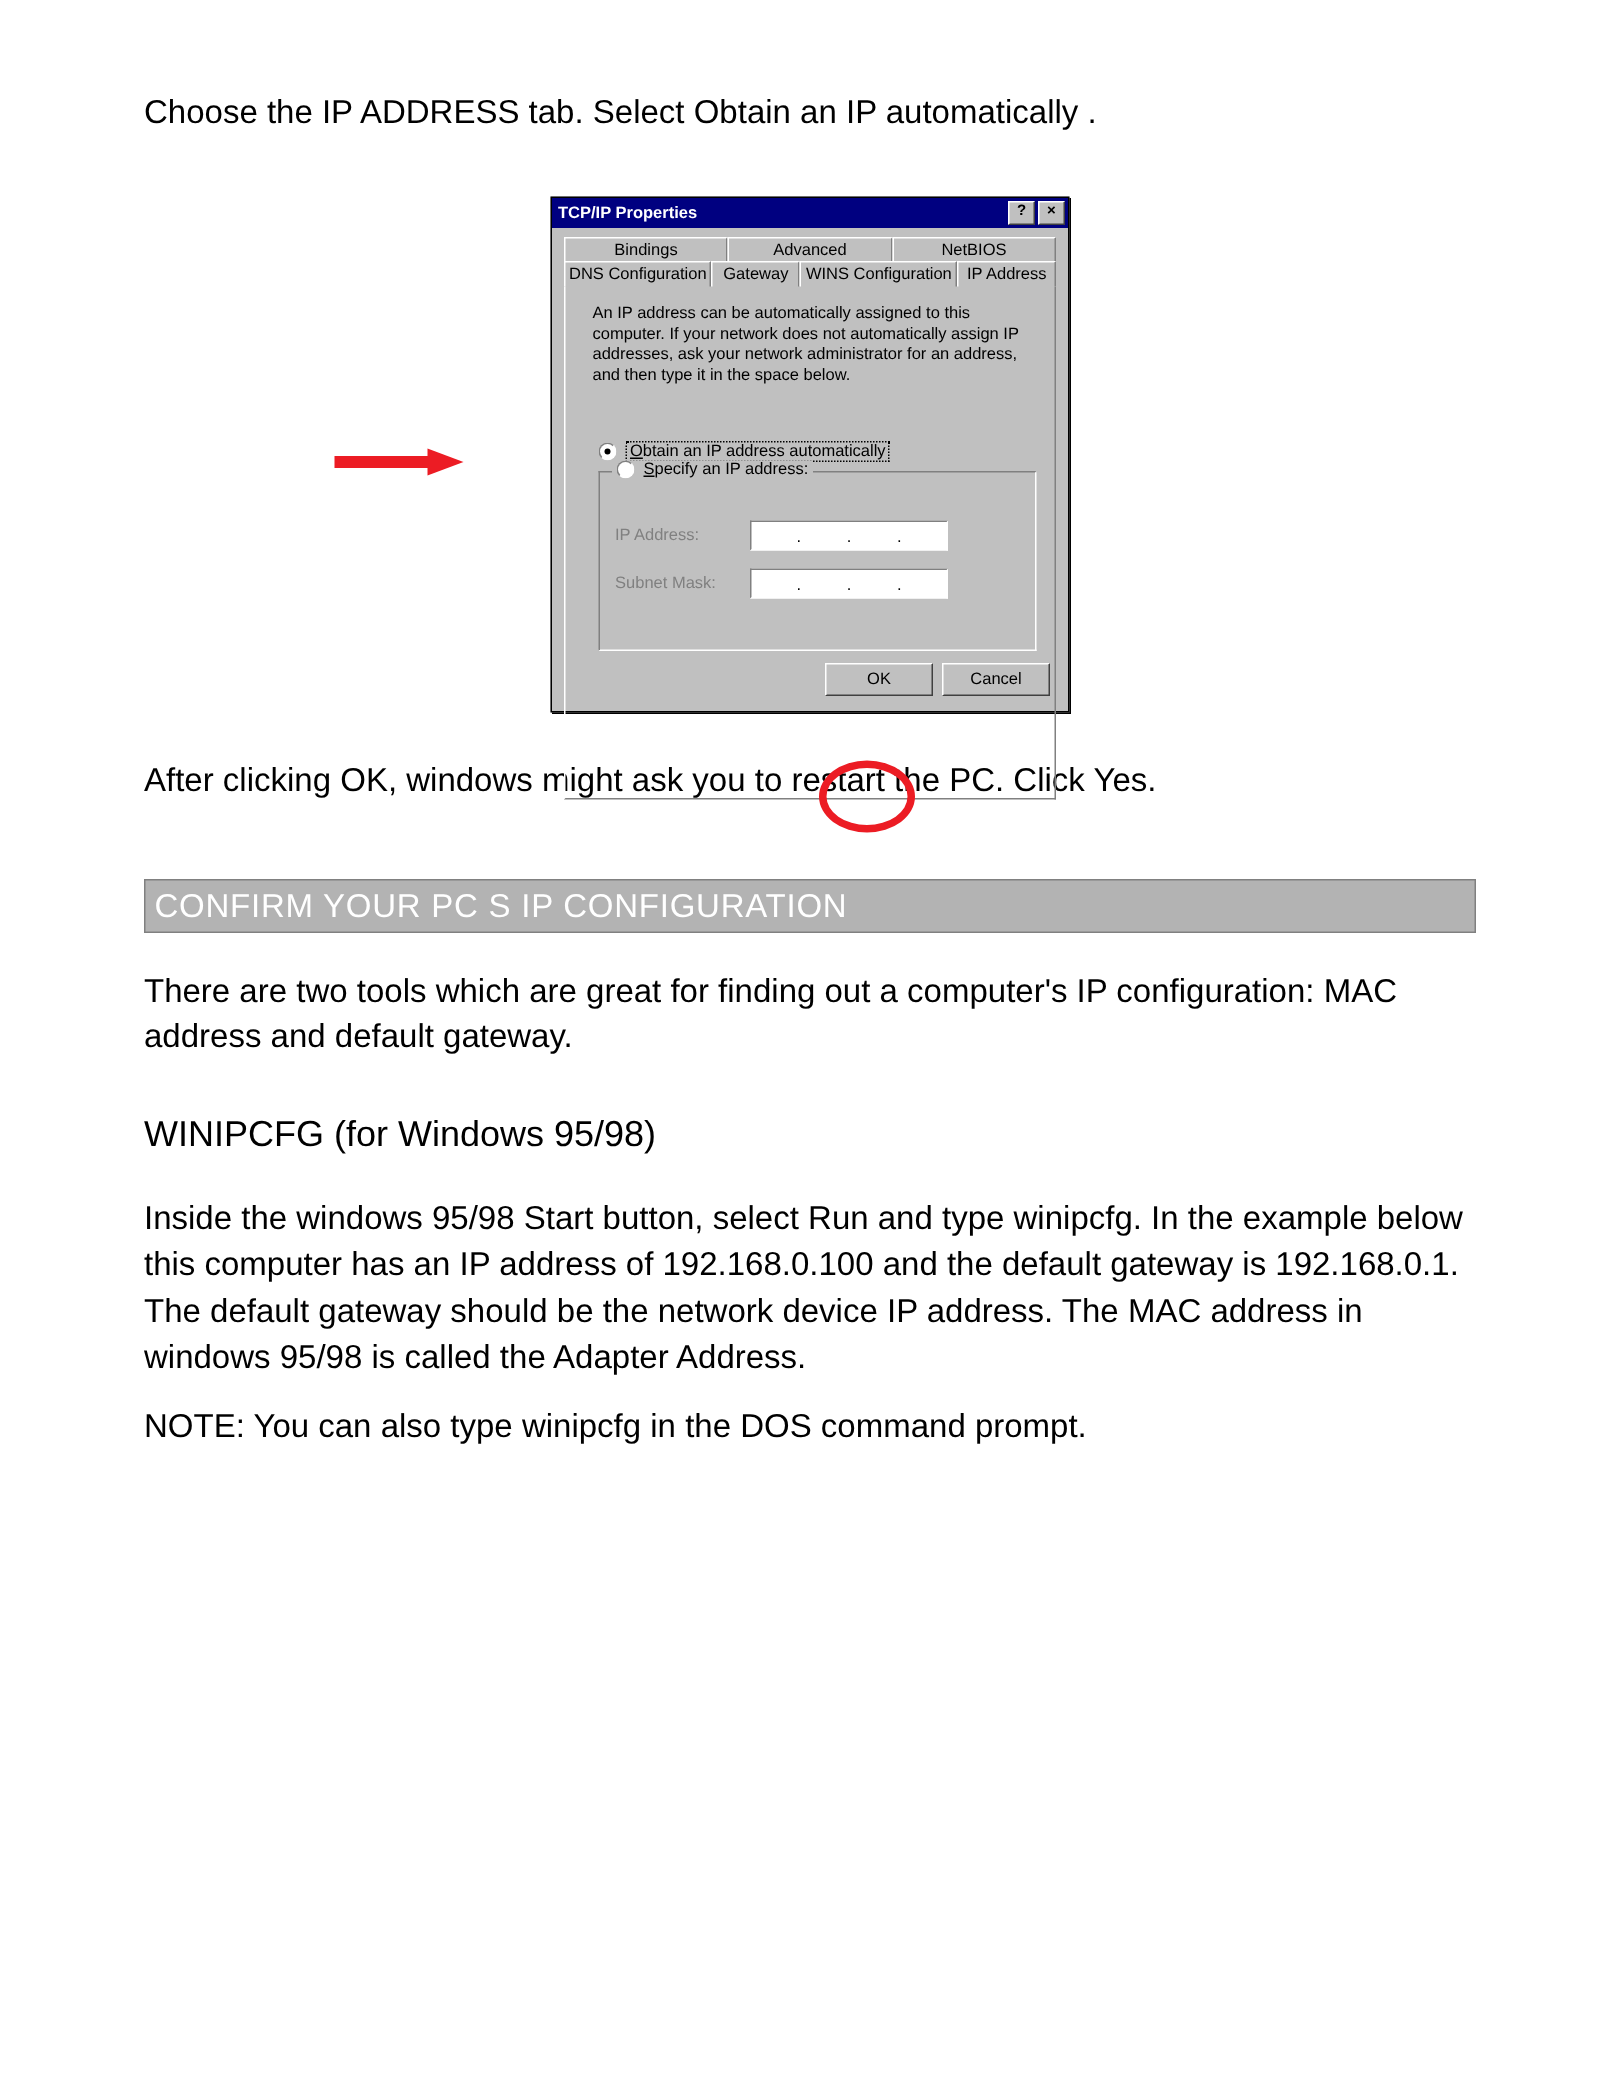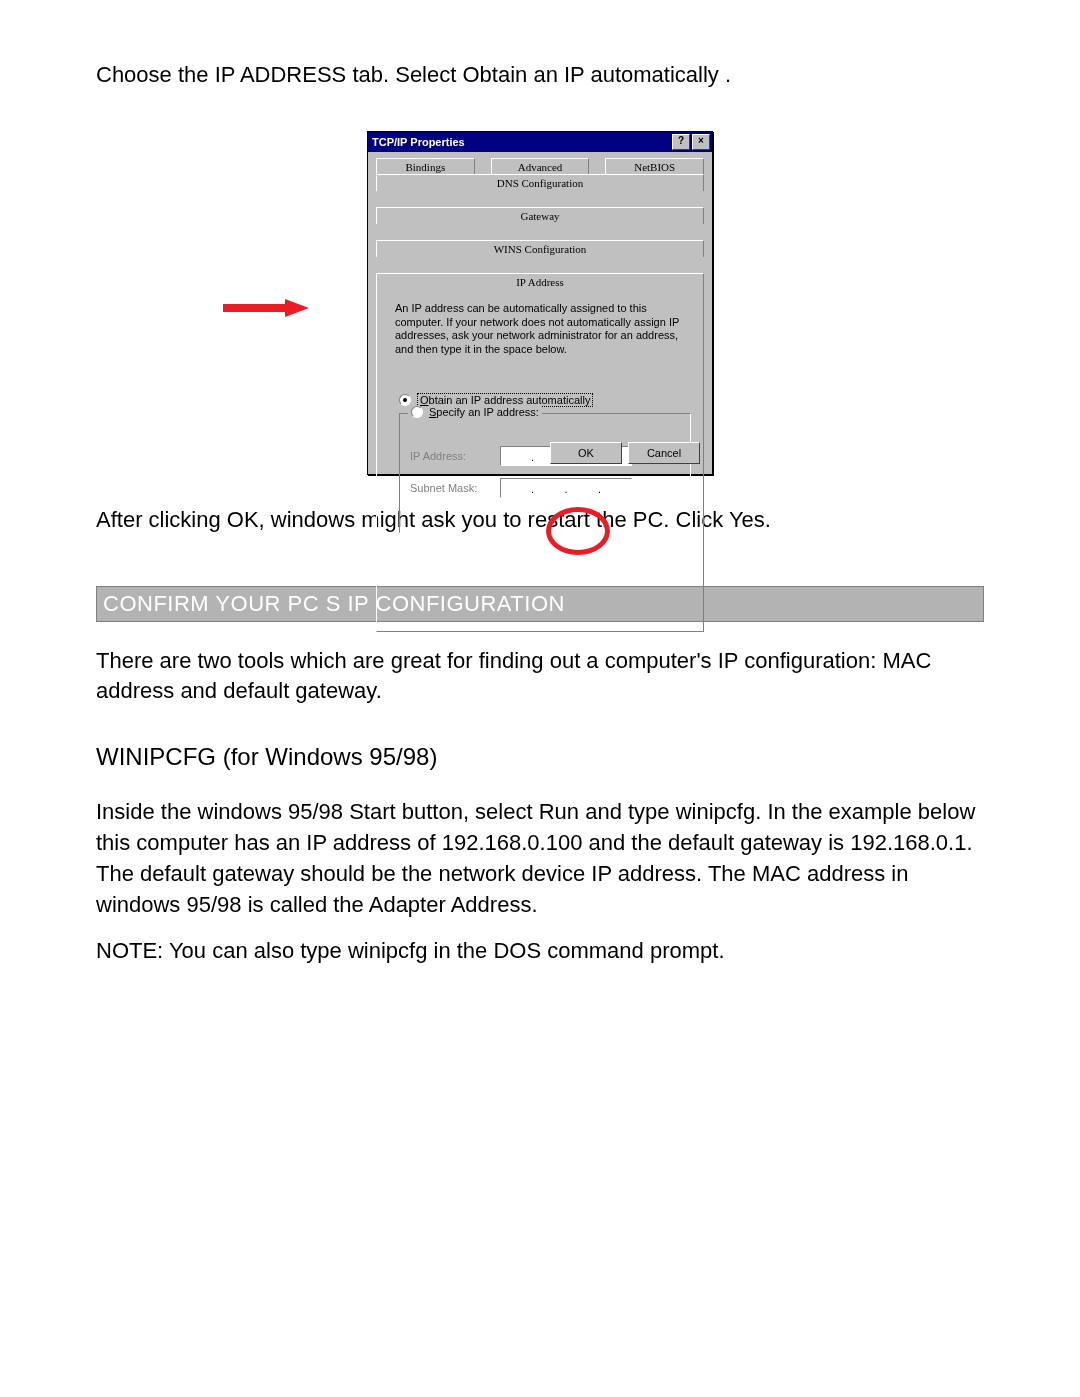--- a/index.html
+++ b/index.html
@@ -90,39 +90,37 @@
     line-height: 12px;
     text-align: center;
     font-family: Arial, sans-serif;
   }
   .tabrows {
     padding: 6px 8px 0 8px;
   }
   .tabrow {
     display: flex;
     width: 100%;
-    font-family: Liberation Serif, serif;
-    font-size: 11px;
-    gap: 16px;
+    font-family: Liberation Sans, sans-serif;
+    font-size: 11px;
   }
   .tab {
     text-align: center;
     padding: 2px 0;
     border-top: 1px solid #fff;
     border-left: 1px solid #fff;
     border-right: 1px solid #808080;
     background: #c0c0c0;
     box-sizing: border-box;
   }
   .tabrow.back .tab {
     border-bottom: none;
   }
   .tabrow.front {
     margin-top: -1px;
-    flex-direction: column;
   }
   .tab.active {
     background: #c0c0c0;
     border-top: 1px solid #fff;
     position: relative;
     z-index: 2;
   }
   .tabw1 { flex: 1 1 33%; }
   .tabw2a { flex: 0 0 30%; }
   .tabw2b { flex: 0 0 18%; }

